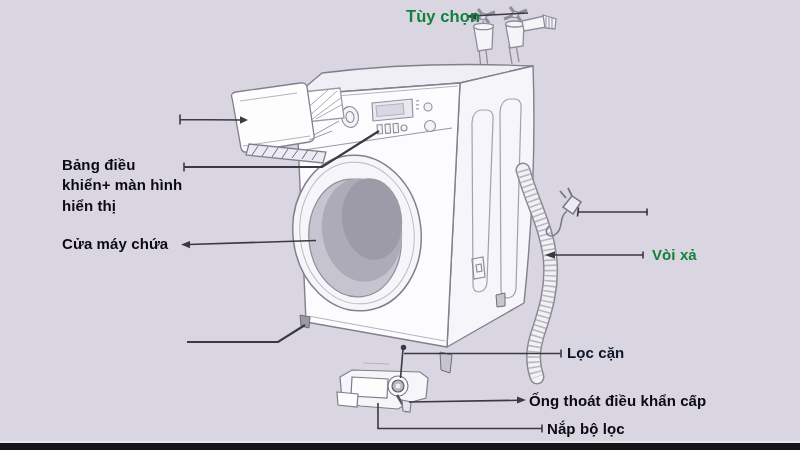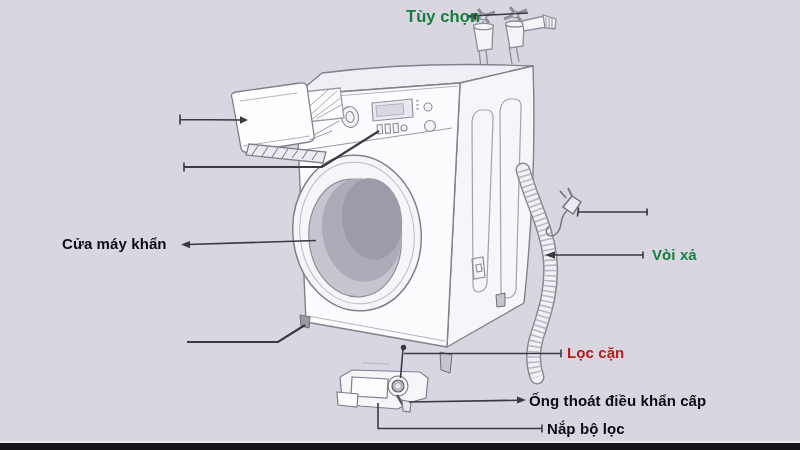--- a/index.html
+++ b/index.html
@@ -187,20 +187,23 @@
         <path d="M409,402 L518,400.3" fill="none"></path>
         <polygon points="526,400 517,396.4 517,403.6" stroke="none"></polygon>
       </g>
       <g>
         <path d="M378,403 L378,428.5 L542,428.5 M542,424.5 L542,432.5" fill="none"></path>
       </g>
     </g>
   </svg>
 
   <div class="label big" style="left: 371px; top: 5px; color: #15803d; margin-left: 35px;">Tùy chọn</div>
-  <div class="label" style="left: 62px; top: 234px; color: rgb(11, 11, 14);">Cửa máy khẩn</div>
+  <div class="label" style="left: 62px; top: 155px; color: rgb(11, 11, 14);">Bảng điều
+khiển+ màn hình
+hiển thị</div>
+  <div class="label" style="left: 62px; top: 234px; color: rgb(11, 11, 14);">Cửa máy chứa</div>
   <div class="label" style="left: 652px; top: 245px; color: #15803d;">Vòi xả</div>
-  <div class="label" style="left: 567px; top: 343px; color: #b91c1c;">Lọc cặn</div>
+  <div class="label" style="left: 567px; top: 343px; color: #0f172a;">Lọc cặn</div>
   <div class="label" style="left: 529px; top: 391px; color: rgb(11, 11, 14);">Ống thoát điều khẩn cấp</div>
   <div class="label" style="left: 547px; top: 419px; color: rgb(11, 11, 14);">Nắp bộ lọc</div>
 
   <div id="footer-bar" style="background: rgb(20, 19, 24);"></div>
 </div>
 
 </body></html>

